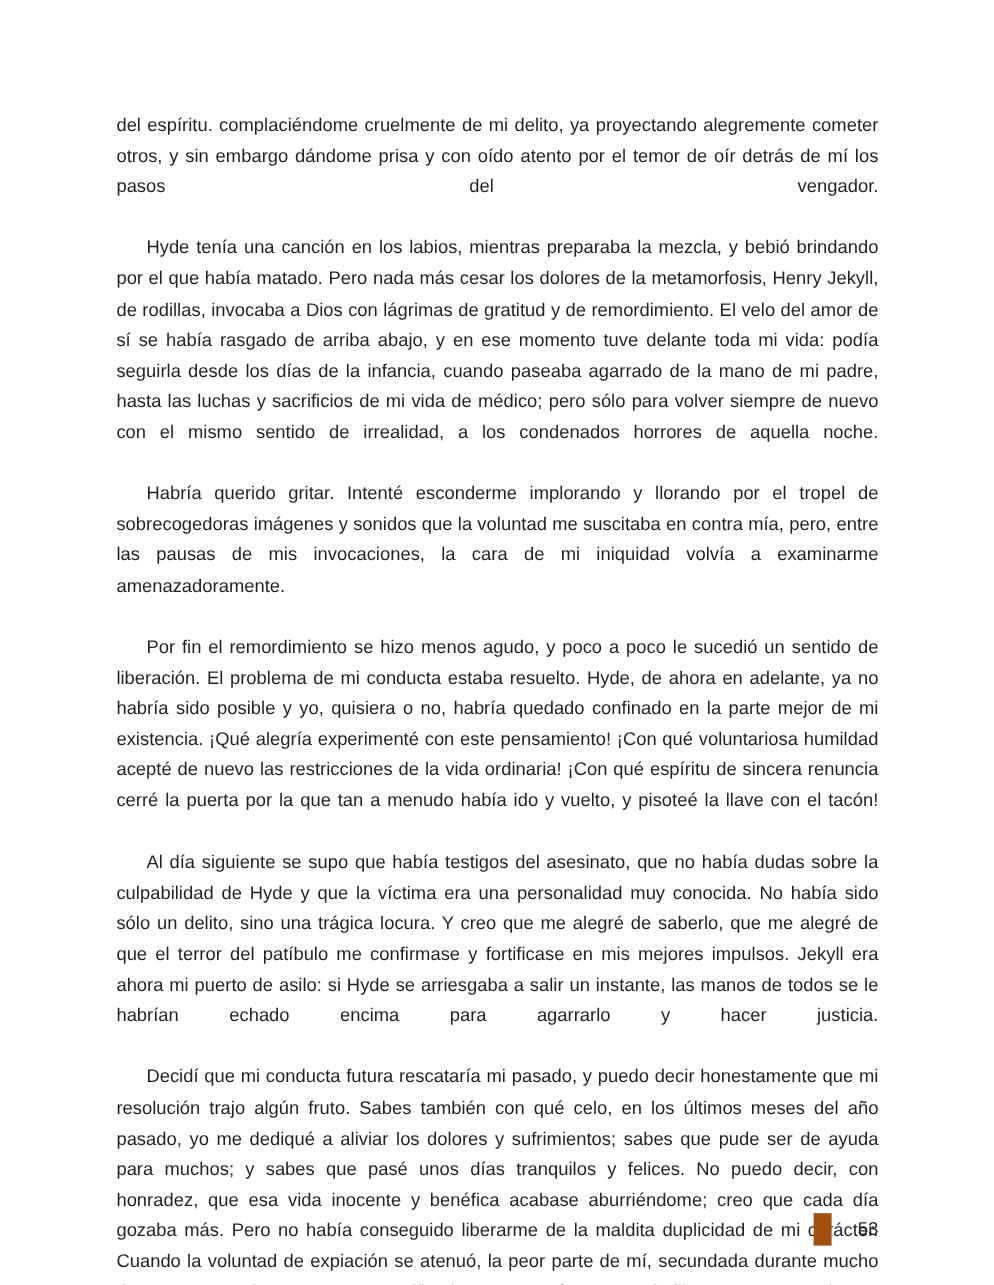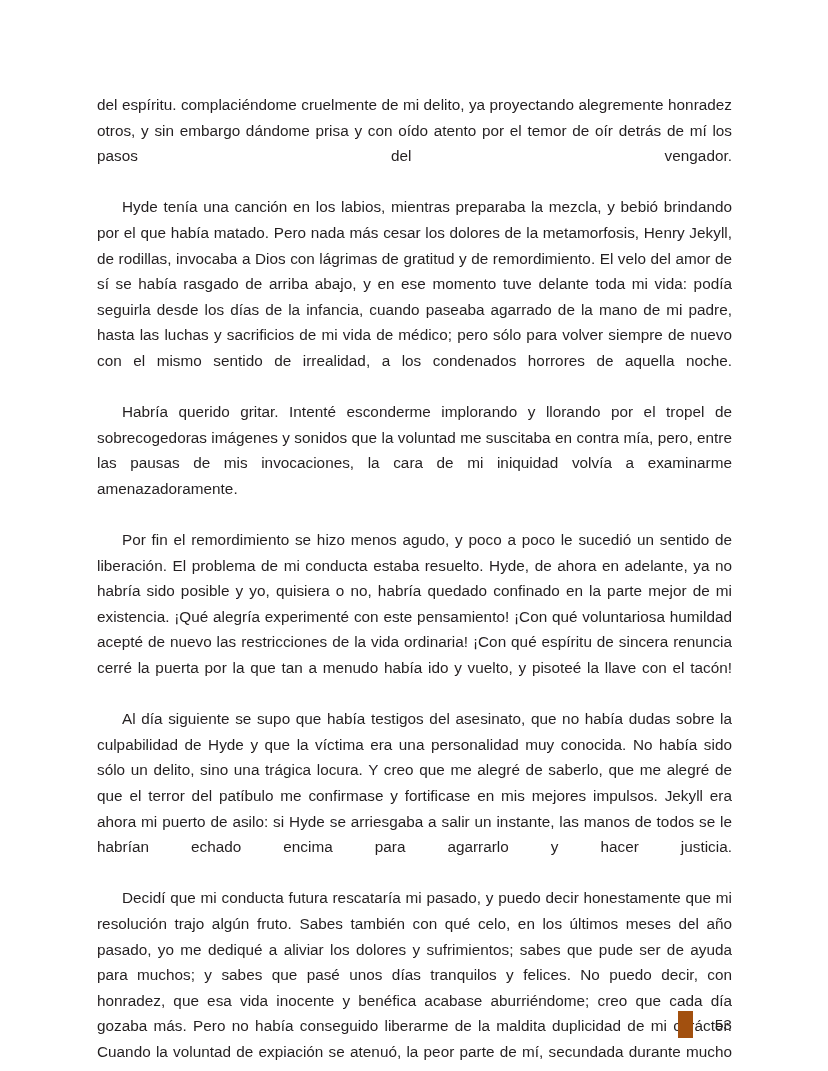--- a/index.html
+++ b/index.html
@@ -80,21 +80,21 @@
     line-height: 27px;
     font-family: "Liberation Sans", sans-serif;
   }
 </style>
 </head>
 <body>
 
 <div class="page">
 
   <div class="text-column">
-    <p class="para no-indent">del espíritu. complaciéndome cruelmente de mi delito, ya proyectando alegremente honradez otros, y sin embargo dándome prisa y con oído atento por el temor de oír detrás de mí los pasos del vengador.</p>
+    <p class="para no-indent">del espíritu. complaciéndome cruelmente de mi delito, ya proyectando alegremente cometer otros, y sin embargo dándome prisa y con oído atento por el temor de oír detrás de mí los pasos del vengador.</p>
     <p class="para">Hyde tenía una canción en los labios, mientras preparaba la mezcla, y bebió brindando por el que había matado. Pero nada más cesar los dolores de la metamorfosis, Henry Jekyll, de rodillas, invocaba a Dios con lágrimas de gratitud y de remordimiento. El velo del amor de sí se había rasgado de arriba abajo, y en ese momento tuve delante toda mi vida: podía seguirla desde los días de la infancia, cuando paseaba agarrado de la mano de mi padre, hasta las luchas y sacrificios de mi vida de médico; pero sólo para volver siempre de nuevo con el mismo sentido de irrealidad, a los condenados horrores de aquella noche.</p>
     <p class="para">Habría querido gritar. Intenté esconderme implorando y llorando por el tropel de sobrecogedoras imágenes y sonidos que la voluntad me suscitaba en contra mía, pero, entre las pausas de mis invocaciones, la cara de mi iniquidad volvía a examinarme amenazadoramente.</p>
     <p class="para">Por fin el remordimiento se hizo menos agudo, y poco a poco le sucedió un sentido de liberación. El problema de mi conducta estaba resuelto. Hyde, de ahora en adelante, ya no habría sido posible y yo, quisiera o no, habría quedado confinado en la parte mejor de mi existencia. ¡Qué alegría experimenté con este pensamiento! ¡Con qué voluntariosa humildad acepté de nuevo las restricciones de la vida ordinaria! ¡Con qué espíritu de sincera renuncia cerré la puerta por la que tan a menudo había ido y vuelto, y pisoteé la llave con el tacón!</p>
     <p class="para">Al día siguiente se supo que había testigos del asesinato, que no había dudas sobre la culpabilidad de Hyde y que la víctima era una personalidad muy conocida. No había sido sólo un delito, sino una trágica locura. Y creo que me alegré de saberlo, que me alegré de que el terror del patíbulo me confirmase y fortificase en mis mejores impulsos. Jekyll era ahora mi puerto de asilo: si Hyde se arriesgaba a salir un instante, las manos de todos se le habrían echado encima para agarrarlo y hacer justicia.</p>
     <p class="para">Decidí que mi conducta futura rescataría mi pasado, y puedo decir honestamente que mi resolución trajo algún fruto. Sabes también con qué celo, en los últimos meses del año pasado, yo me dediqué a aliviar los dolores y sufrimientos; sabes que pude ser de ayuda para muchos; y sabes que pasé unos días tranquilos y felices. No puedo decir, con honradez, que esa vida inocente y benéfica acabase aburriéndome; creo que cada día gozaba más. Pero no había conseguido liberarme de la maldita duplicidad de mi carácter. Cuando la voluntad de expiación se atenuó, la peor parte de mí, secundada durante mucho tiempo y ahora tan mortificada, empezó a rebullir y a reclamar.</p>
 
   </div>
 
   <div class="footer">
     <div class="footer-inner">

